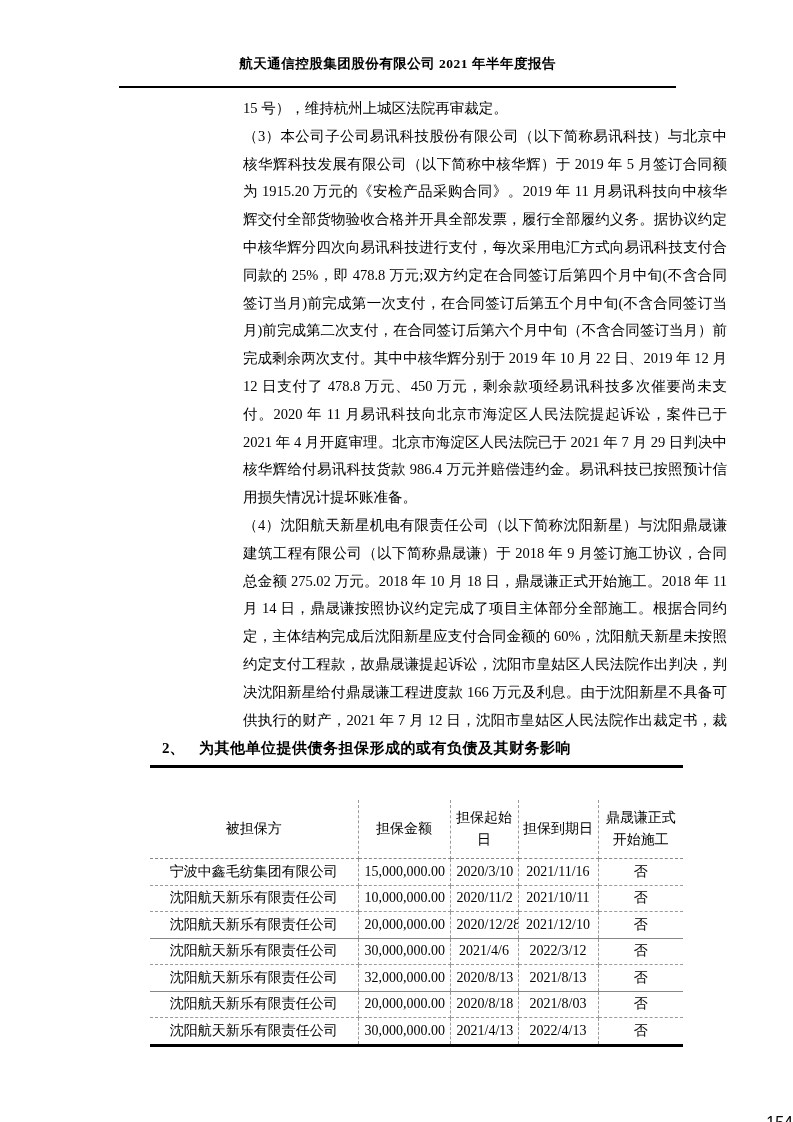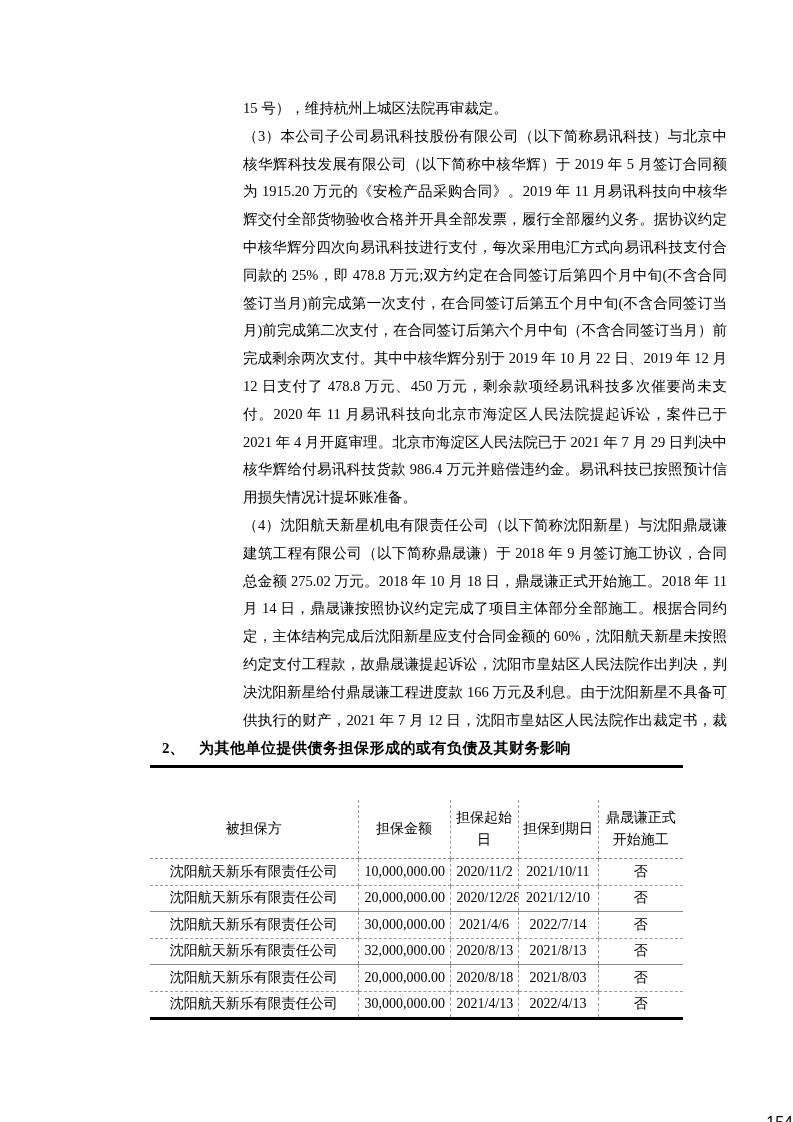--- a/index.html
+++ b/index.html
@@ -104,20 +104,23 @@
     text-align: right;
     font-size: 16px;
     font-family: "Liberation Sans", "DejaVu Sans", sans-serif;
   }
 </style>
 </head>
 <body>
 
 <div class="page">
 
+  <div class="page-header">
+    <div class="title">航天通信控股集团股份有限公司 2021 年半年度报告</div>
+  </div>
 
   <div class="body-text">
     <p>15 号），维持杭州上城区法院再审裁定。</p>
     <p>（3）本公司子公司易讯科技股份有限公司（以下简称易讯科技）与北京中核华辉科技发展有限公司（以下简称中核华辉）于 2019 年 5 月签订合同额为 1915.20 万元的《安检产品采购合同》。2019 年 11 月易讯科技向中核华辉交付全部货物验收合格并开具全部发票，履行全部履约义务。据协议约定中核华辉分四次向易讯科技进行支付，每次采用电汇方式向易讯科技支付合同款的 25%，即 478.8 万元;双方约定在合同签订后第四个月中旬(不含合同签订当月)前完成第一次支付，在合同签订后第五个月中旬(不含合同签订当月)前完成第二次支付，在合同签订后第六个月中旬（不含合同签订当月）前完成剩余两次支付。其中中核华辉分别于 2019 年 10 月 22 日、2019 年 12 月 12 日支付了 478.8 万元、450 万元，剩余款项经易讯科技多次催要尚未支付。2020 年 11 月易讯科技向北京市海淀区人民法院提起诉讼，案件已于 2021 年 4 月开庭审理。北京市海淀区人民法院已于 2021 年 7 月 29 日判决中核华辉给付易讯科技货款 986.4 万元并赔偿违约金。易讯科技已按照预计信用损失情况计提坏账准备。</p>
     <p>（4）沈阳航天新星机电有限责任公司（以下简称沈阳新星）与沈阳鼎晟谦建筑工程有限公司（以下简称鼎晟谦）于 2018 年 9 月签订施工协议，合同总金额 275.02 万元。2018 年 10 月 18 日，鼎晟谦正式开始施工。2018 年 11 月 14 日，鼎晟谦按照协议约定完成了项目主体部分全部施工。根据合同约定，主体结构完成后沈阳新星应支付合同金额的 60%，沈阳航天新星未按照约定支付工程款，故鼎晟谦提起诉讼，沈阳市皇姑区人民法院作出判决，判决沈阳新星给付鼎晟谦工程进度款 166 万元及利息。由于沈阳新星不具备可供执行的财产，2021 年 7 月 12 日，沈阳市皇姑区人民法院作出裁定书，裁定终结本次执行。</p>
   </div>
 
   <div class="section-block">
     <div class="section-heading">
       <span class="sec-num">2、</span>
@@ -136,38 +139,45 @@
         <tr>
           <th>被担保方</th>
           <th>担保金额</th>
           <th>担保起始日</th>
           <th>担保到期日</th>
           <th>鼎晟谦正式开始施工</th>
         </tr>
       </thead>
       <tbody>
         <tr>
+          <td class="cell-company">宁波中鑫毛纺集团有限公司</td>
+          <td class="cell-amount">15,000,000.00</td>
+          <td class="cell-date">2020/3/10</td>
+          <td class="cell-date">2021/11/16</td>
+          <td class="cell-status">否</td>
+        </tr>
+        <tr>
           <td class="cell-company">沈阳航天新乐有限责任公司</td>
           <td class="cell-amount">10,000,000.00</td>
           <td class="cell-date">2020/11/2</td>
           <td class="cell-date">2021/10/11</td>
           <td class="cell-status">否</td>
         </tr>
         <tr class="solid-bottom">
           <td class="cell-company">沈阳航天新乐有限责任公司</td>
           <td class="cell-amount">20,000,000.00</td>
           <td class="cell-date">2020/12/28</td>
           <td class="cell-date">2021/12/10</td>
           <td class="cell-status">否</td>
         </tr>
         <tr>
           <td class="cell-company">沈阳航天新乐有限责任公司</td>
           <td class="cell-amount">30,000,000.00</td>
           <td class="cell-date">2021/4/6</td>
-          <td class="cell-date">2022/7/14</td>
+          <td class="cell-date">2022/3/12</td>
           <td class="cell-status">否</td>
         </tr>
         <tr class="solid-bottom">
           <td class="cell-company">沈阳航天新乐有限责任公司</td>
           <td class="cell-amount">32,000,000.00</td>
           <td class="cell-date">2020/8/13</td>
           <td class="cell-date">2021/8/13</td>
           <td class="cell-status">否</td>
         </tr>
         <tr>

